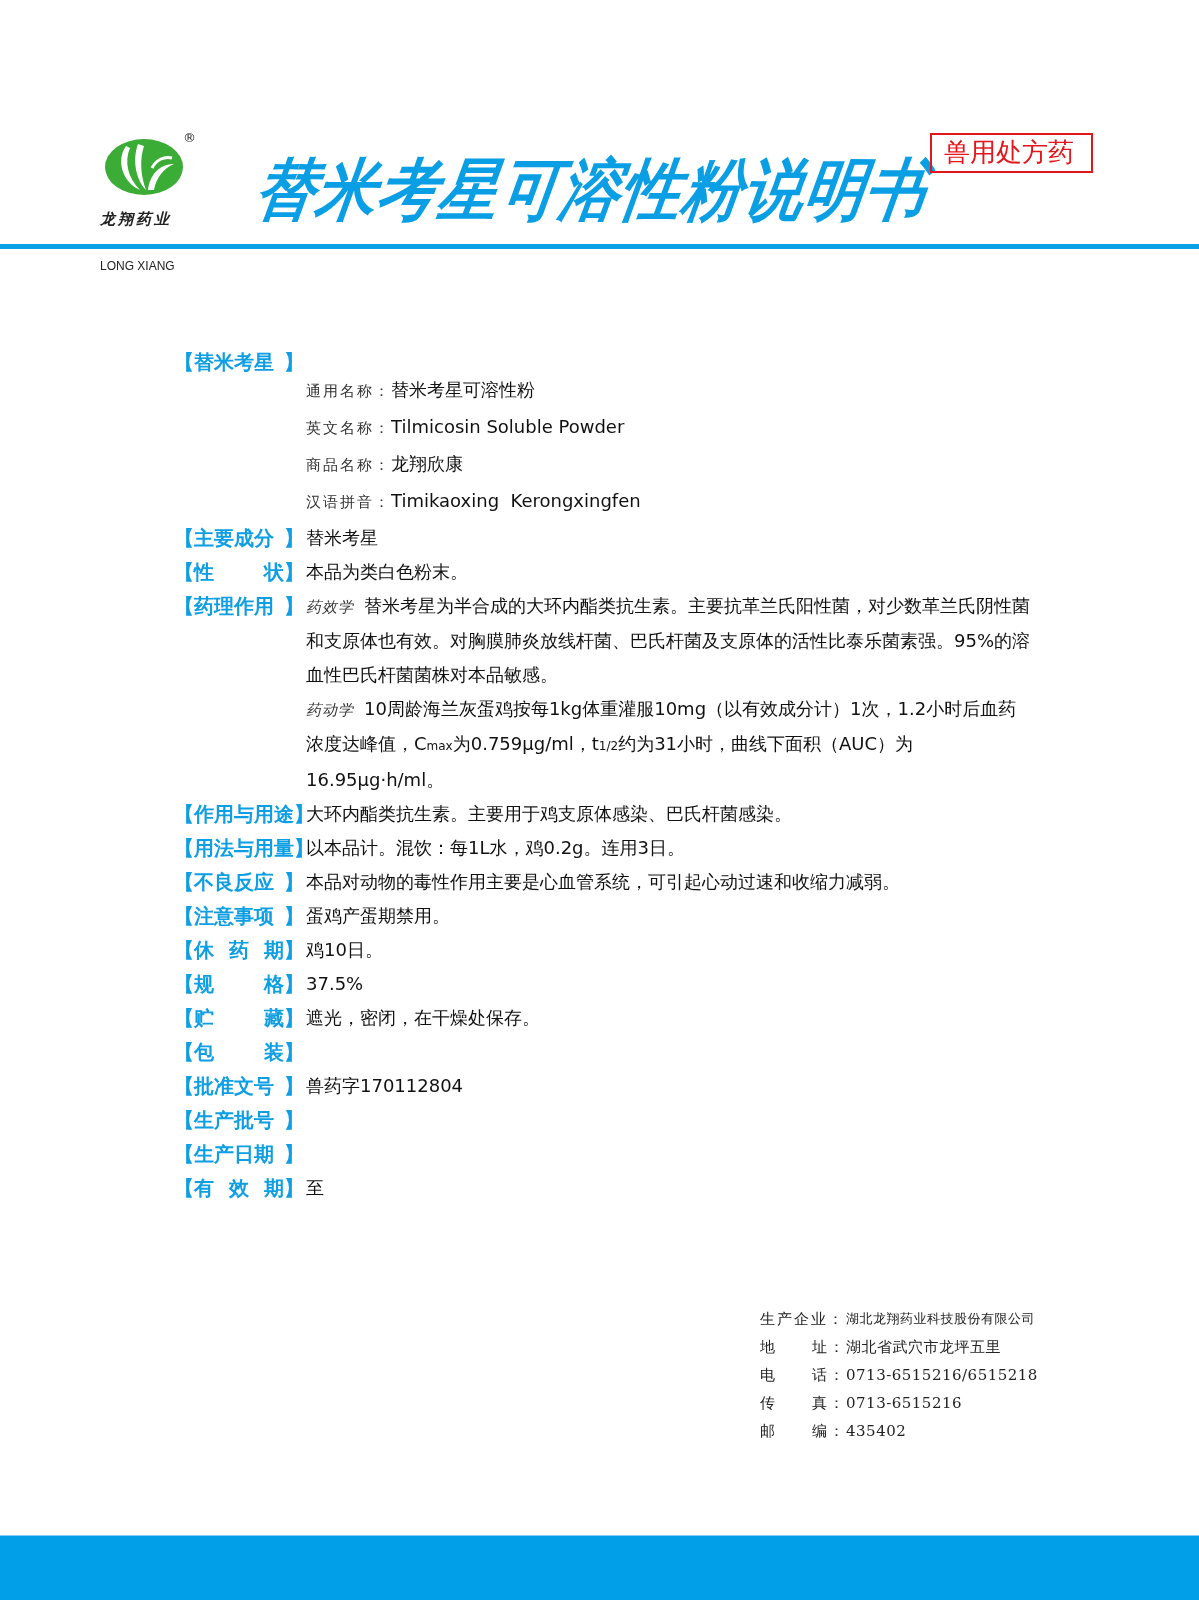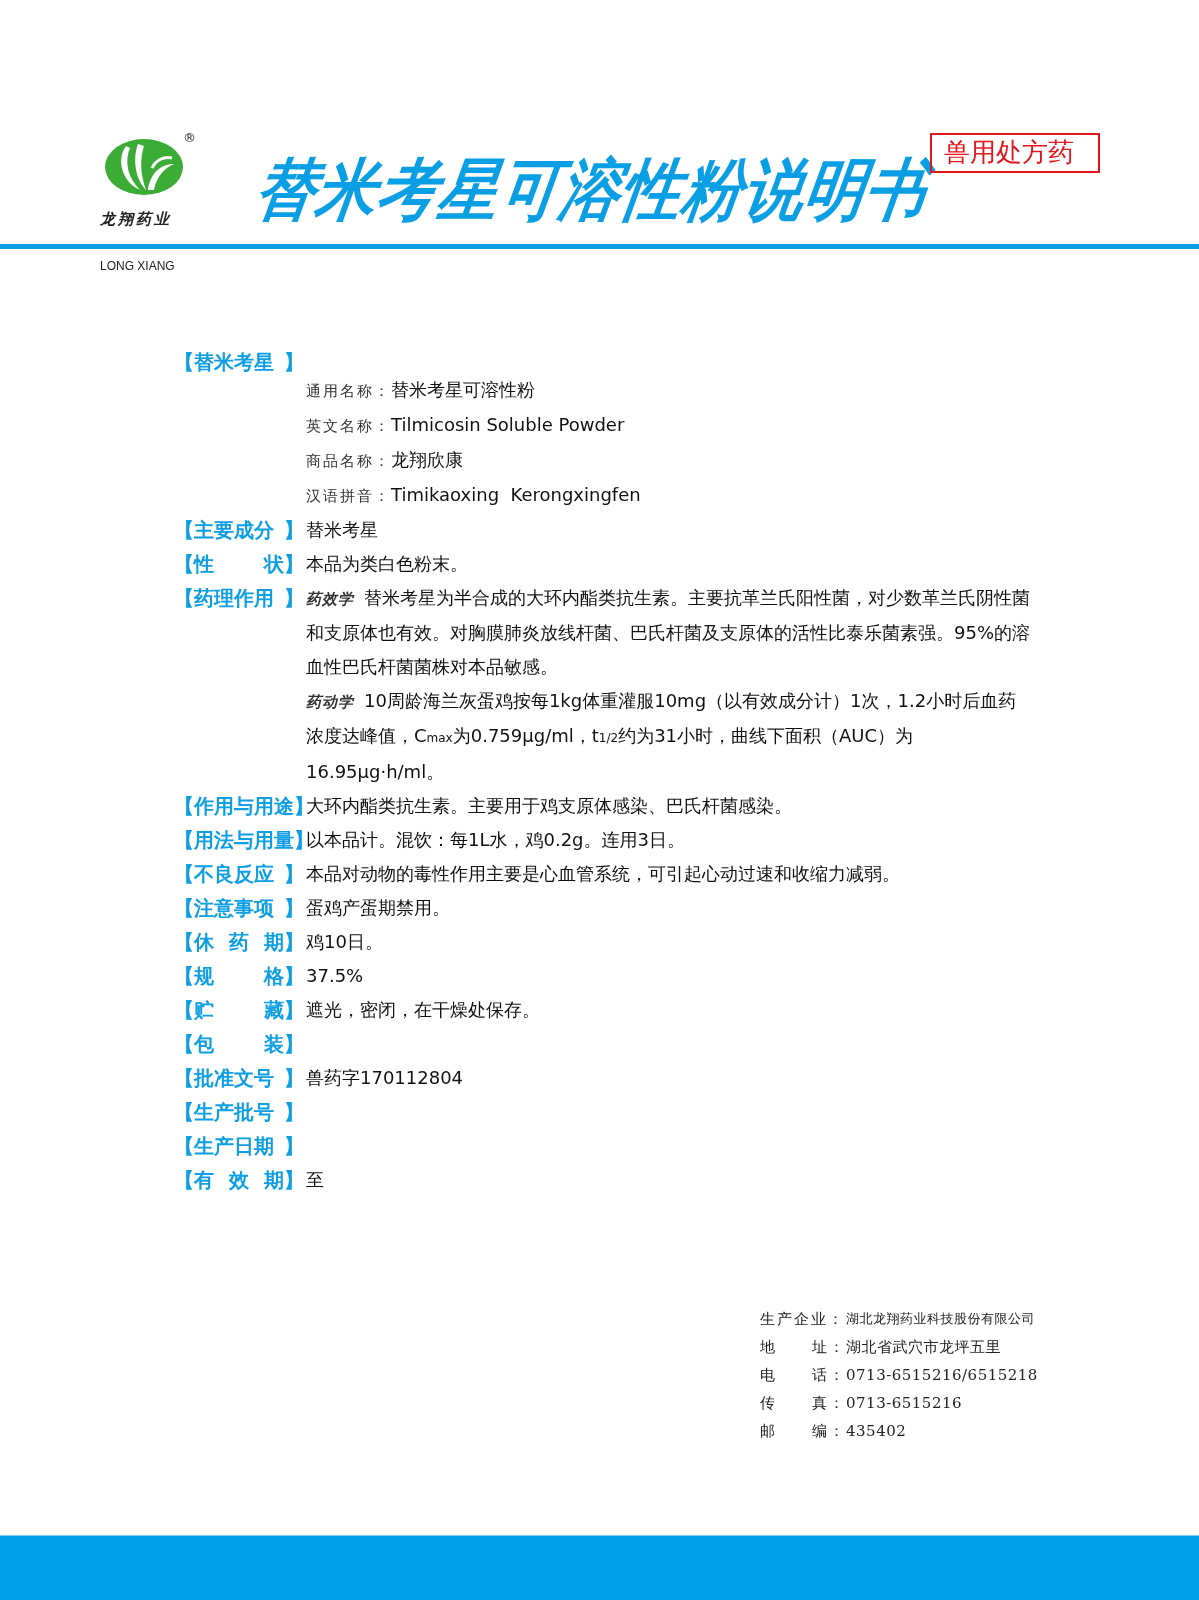--- a/index.html
+++ b/index.html
@@ -13,29 +13,29 @@
   .logo { position: absolute; left: 100px; top: 130px; width: 110px; height: 100px; }
   .logo-mark { position: absolute; left: 4px; top: 8px; width: 80px; height: 58px; }
   .logo-reg { position: absolute; left: 83px; top: 0px; font-size: 13px; color: #222; }
   .logo-cn { position: absolute; left: 0px; top: 80px; font-size: 15px; font-style: italic; font-weight: bold; letter-spacing: 3px; color: #222; font-family: "DejaVu Serif", serif; }
   .logo-en { position: absolute; left: 0px; top: 85px; font-size: 12px; color: #222; font-family: "Liberation Sans", sans-serif; margin-top: 44px; }
 
   .title { position: absolute; left: 262px; top: 146px; font-size: 60px; font-weight: bold; font-style: italic; color: #0a9fe4;
            letter-spacing: 1px; transform: skewX(-8deg) scaleY(1.12); transform-origin: left top; white-space: nowrap; }
 
   .rx-badge { position: absolute; left: 930px; top: 133px; border: 2px solid #e2161b; color: #e2161b; font-size: 26px;
-              padding: 2px 24px 3px 12px; font-family: "DejaVu Serif", serif; line-height: 31px; }
+              padding: 2px 17px 3px 12px; font-family: "DejaVu Serif", serif; line-height: 31px; }
 
   .content { position: absolute; left: 174px; top: 345px; width: 860px; }
   .sec { display: flex; align-items: flex-start; font-size: 18px; line-height: 34px; }
   .label { width: 130px; flex: none; color: #0e9ee3; font-weight: bold; font-size: 20px; white-space: nowrap; letter-spacing: 0px; display: flex; justify-content: space-between; }
   .label .txt { flex: 1; display: flex; justify-content: space-between; }
   .body { flex: 1; padding-left: 2px; }
-  .sub { color: #333; font-family: Liberation Sans, sans-serif; font-size: 15px; letter-spacing: 2px; }
-  .sub-tag { color: #333; font-family: "DejaVu Serif", serif; font-size: 15px; font-style: italic; margin-right: 10px; letter-spacing: 1px; font-weight: bold; }
+  .sub { color: #333; font-family: Liberation Mono, monospace; font-size: 15px; letter-spacing: 2px; }
+  .sub-tag { color: #333; font-family: "DejaVu Serif", serif; font-size: 15px; font-style: italic; margin-right: 10px; letter-spacing: 1px; }
   .names { margin-left: 132px; }
   .names .row { font-size: 18px; line-height: 34px; }
   .para { display: block; }
   sub.small { font-size: 12px; vertical-align: baseline; position: relative; top: 0px; }
 
   .company { position: absolute; left: 760px; top: 1305px; font-family: "DejaVu Serif", serif; font-size: 15px; color: #222; }
   .company .row { display: flex; line-height: 28px; }
   .company .k { width: 86px; letter-spacing: 2px; display: flex; justify-content: space-between; }
   .company .v { letter-spacing: 0.5px; }
 </style>

